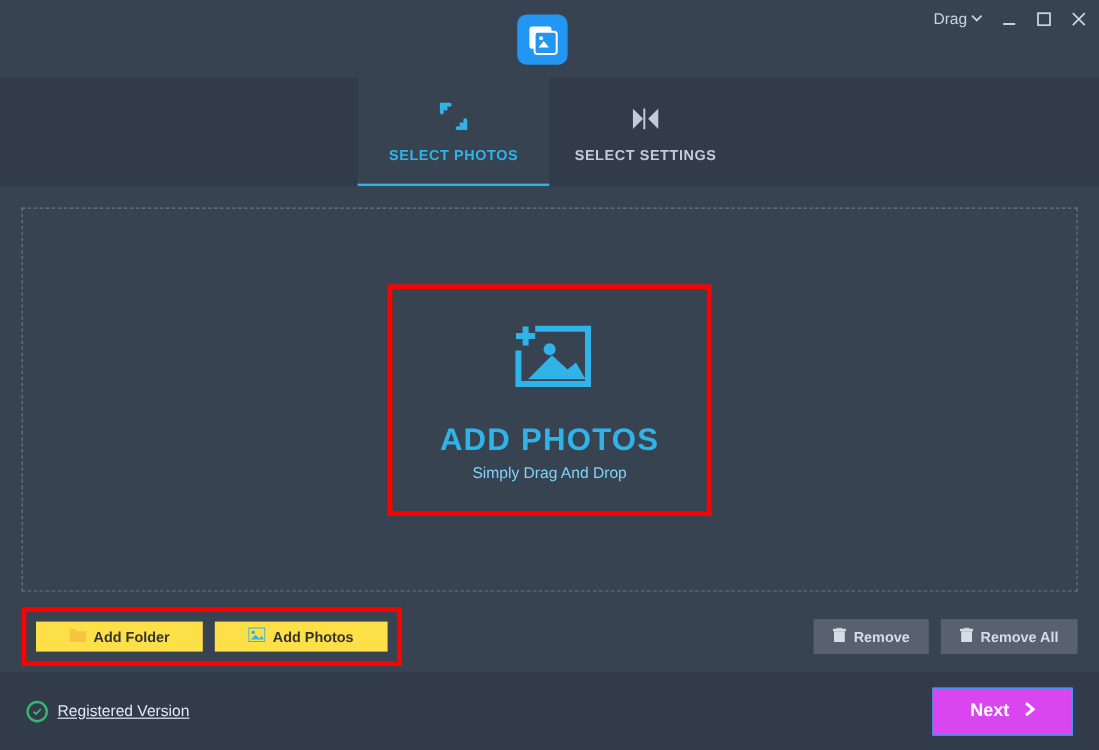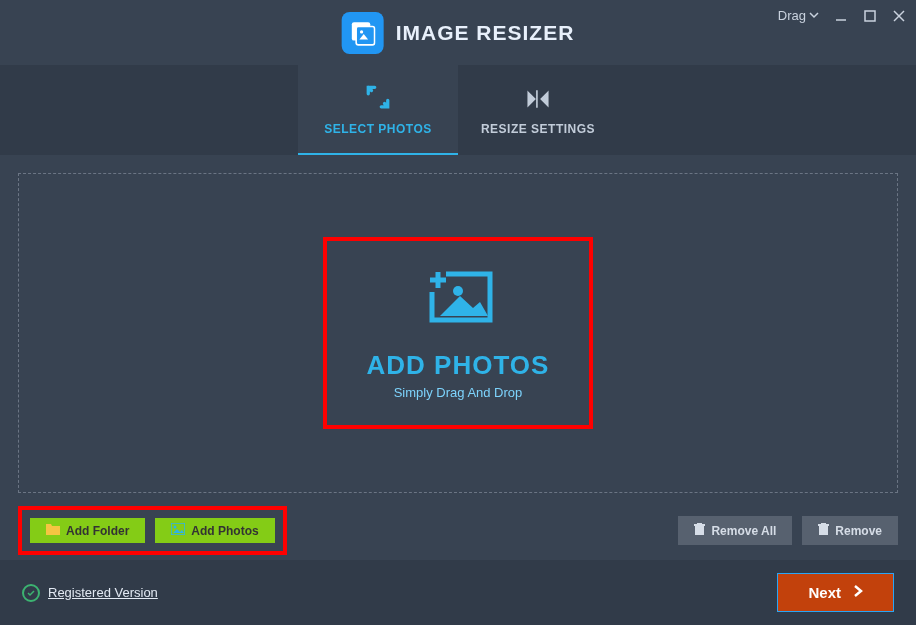--- a/index.html
+++ b/index.html
@@ -144,25 +144,25 @@
       display: flex;
       align-items: center;
     }
     .left-btn-group {
       display: flex;
       gap: 10px;
       border: 4px solid #ff0000;
       padding: 8px;
     }
     .white-btn {
-      background: #84cc16;
+      background: #fde047;
       color: #333;
       font-size: 12px;
       font-weight: 600;
-      padding: 5px 16px;
+      padding: 5px 28px;
       display: flex;
       align-items: center;
       gap: 6px;
       cursor: pointer;
       border: none;
     }
     .right-btn-group {
       margin-left: auto;
       display: flex;
       gap: 10px;
@@ -199,21 +199,21 @@
       width: 18px;
       height: 18px;
       border: 2px solid #3cb371;
       border-radius: 50%;
       display: flex;
       align-items: center;
       justify-content: center;
     }
     .next-btn {
       margin-left: auto;
-      background: #c2410c;
+      background: #d946ef;
       border: 1px solid #2aa5f5;
       color: #fff;
       font-size: 15px;
       font-weight: 600;
       padding: 10px 30px;
       display: flex;
       align-items: center;
       gap: 12px;
       cursor: pointer;
     }
@@ -225,21 +225,20 @@
   <div class="title-center">
     <div class="app-icon">
       <svg width="26" height="26" viewBox="0 0 24 24">
         <rect x="2" y="2" width="17" height="17" rx="2" fill="#fff"></rect>
         <rect x="6" y="6" width="17" height="17" rx="2" fill="#2196F3" stroke="#fff" stroke-width="1.5"></rect>
         <circle cx="11" cy="11" r="1.5" fill="#fff"></circle>
         <path d="M 9 18 L 13 13 L 17 18 Z" fill="#fff"></path>
       </svg>
     </div>
     <div class="title-text-block">
-      <div class="app-title">IMAGE RESIZER</div>
     </div>
   </div>
   <div class="window-controls">
     <div class="help-link">
       <span>Drag</span>
       <span>
         <svg width="10" height="10" viewBox="0 0 10 10">
             <path d="M1 3 L5 7 L9 3" stroke="#c9d2de" stroke-width="1.5" fill="none"></path>
           </svg>
       </span>
@@ -271,21 +270,21 @@
         </svg>
     </div>
     <div class="tab-label">SELECT PHOTOS</div>
   </div>
   <div class="tab">
     <div class="tab-icon">
       <svg width="26" height="26" viewBox="0 0 24 24">
           <path d="M11 4 L11 20 M3 6 L9 12 L3 18 Z M21 6 L15 12 L21 18 Z" stroke="#c2ccd9" stroke-width="1.5" fill="#c2ccd9"></path>
         </svg>
     </div>
-    <div class="tab-label">RESIZE SETTINGS</div>
+    <div class="tab-label">SELECT SETTINGS</div>
   </div>
 </div>
 
 <div class="main-area">
   <div class="drop-zone">
     <div class="add-photos-box">
       <div class="add-photos-icon">
         <svg width="80" height="65" viewBox="0 0 80 65">
           <line x1="12" y1="14" x2="28" y2="14" stroke="#2fb3e8" stroke-width="5"></line>
           <line x1="20" y1="6" x2="20" y2="22" stroke="#2fb3e8" stroke-width="5"></line>
@@ -322,31 +321,31 @@
     </div>
     <div class="right-btn-group">
       <button class="gray-btn">
         <span>
           <svg width="11" height="12" viewBox="0 0 11 12">
               <rect x="1" y="3" width="9" height="9" fill="#d6dde7"></rect>
               <rect x="0" y="1" width="11" height="2" fill="#d6dde7"></rect>
               <rect x="3" y="0" width="5" height="1" fill="#d6dde7"></rect>
             </svg>
         </span>
-        <span>Remove All</span>
+        <span>Remove</span>
       </button>
       <button class="gray-btn">
         <span>
           <svg width="11" height="12" viewBox="0 0 11 12">
               <rect x="1" y="3" width="9" height="9" fill="#d6dde7"></rect>
               <rect x="0" y="1" width="11" height="2" fill="#d6dde7"></rect>
               <rect x="3" y="0" width="5" height="1" fill="#d6dde7"></rect>
             </svg>
         </span>
-        <span>Remove</span>
+        <span>Remove All</span>
       </button>
     </div>
   </div>
 </div>
 
 <div class="footer">
   <div class="registered">
     <span class="check-icon">
       <svg width="10" height="10" viewBox="0 0 10 10">
           <path d="M2 5 L4 7 L8 3" stroke="#3cb371" stroke-width="1.5" fill="none"></path>

